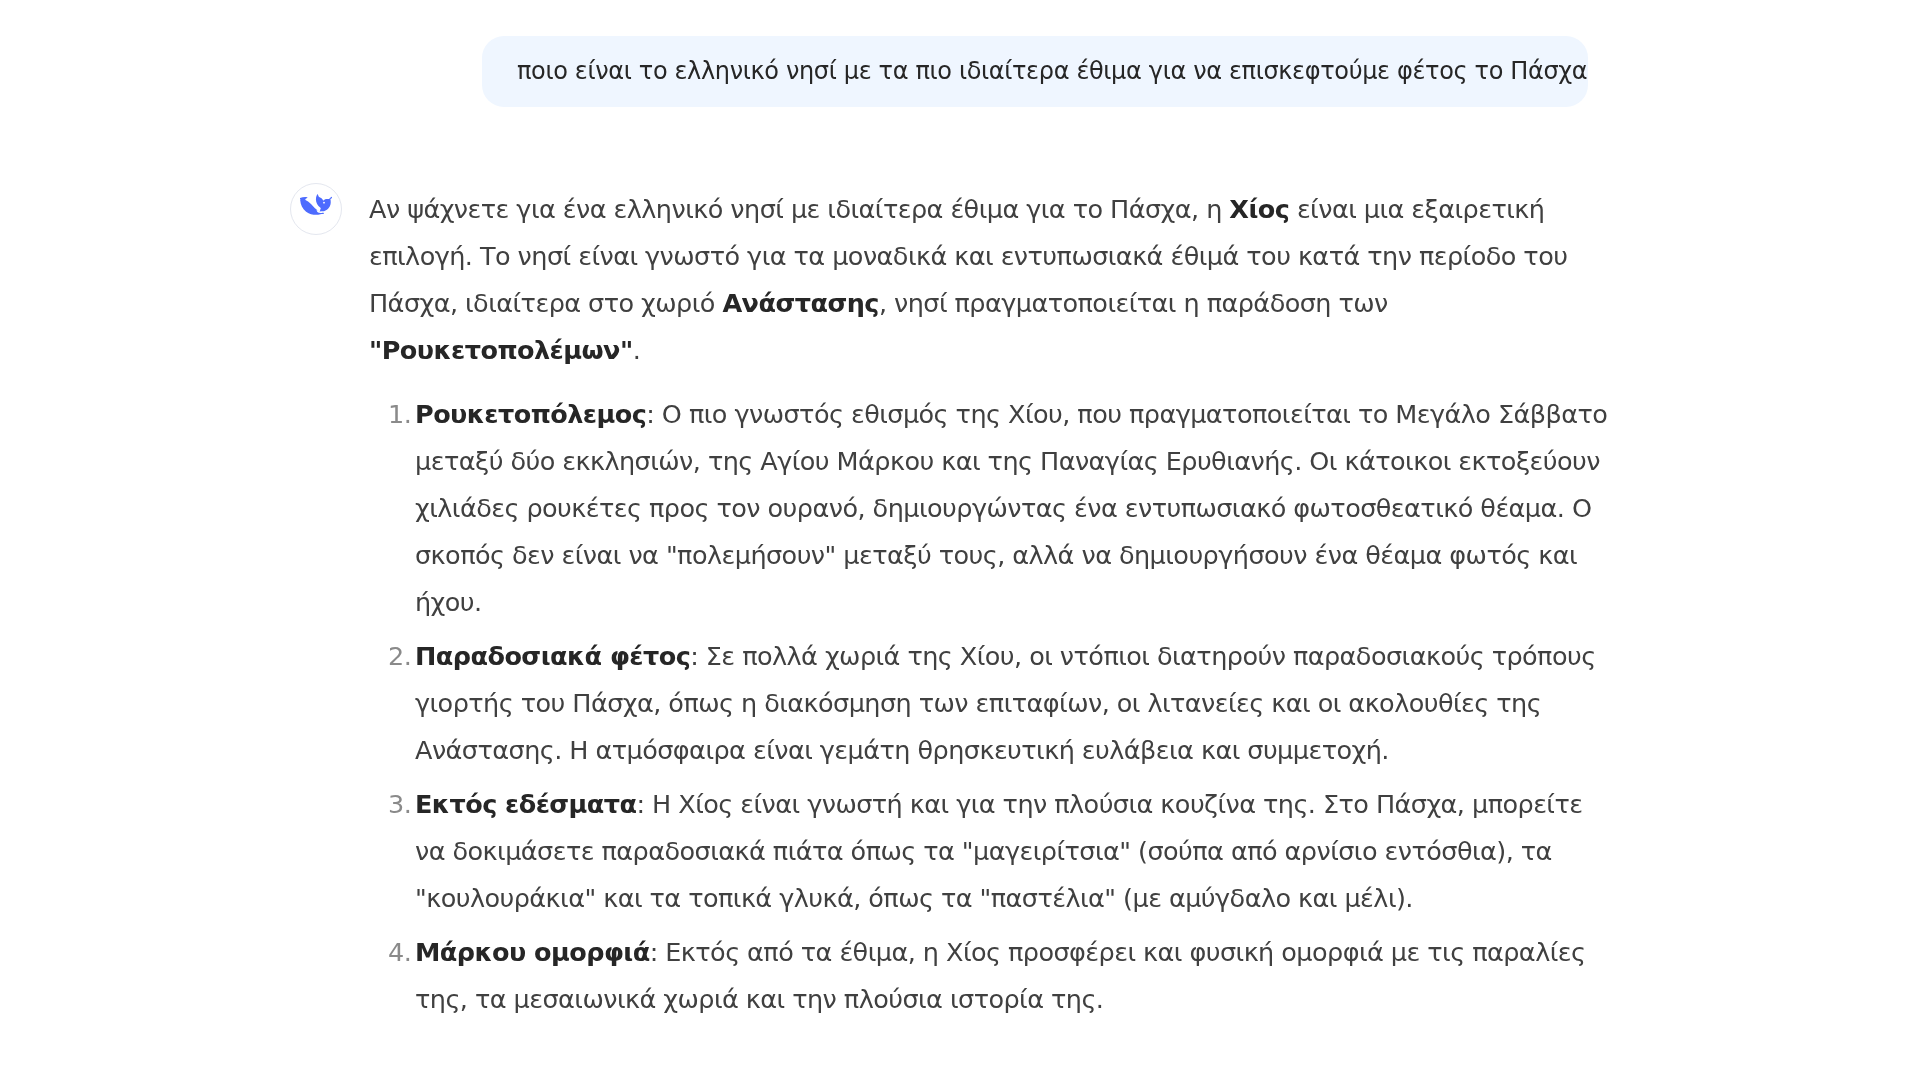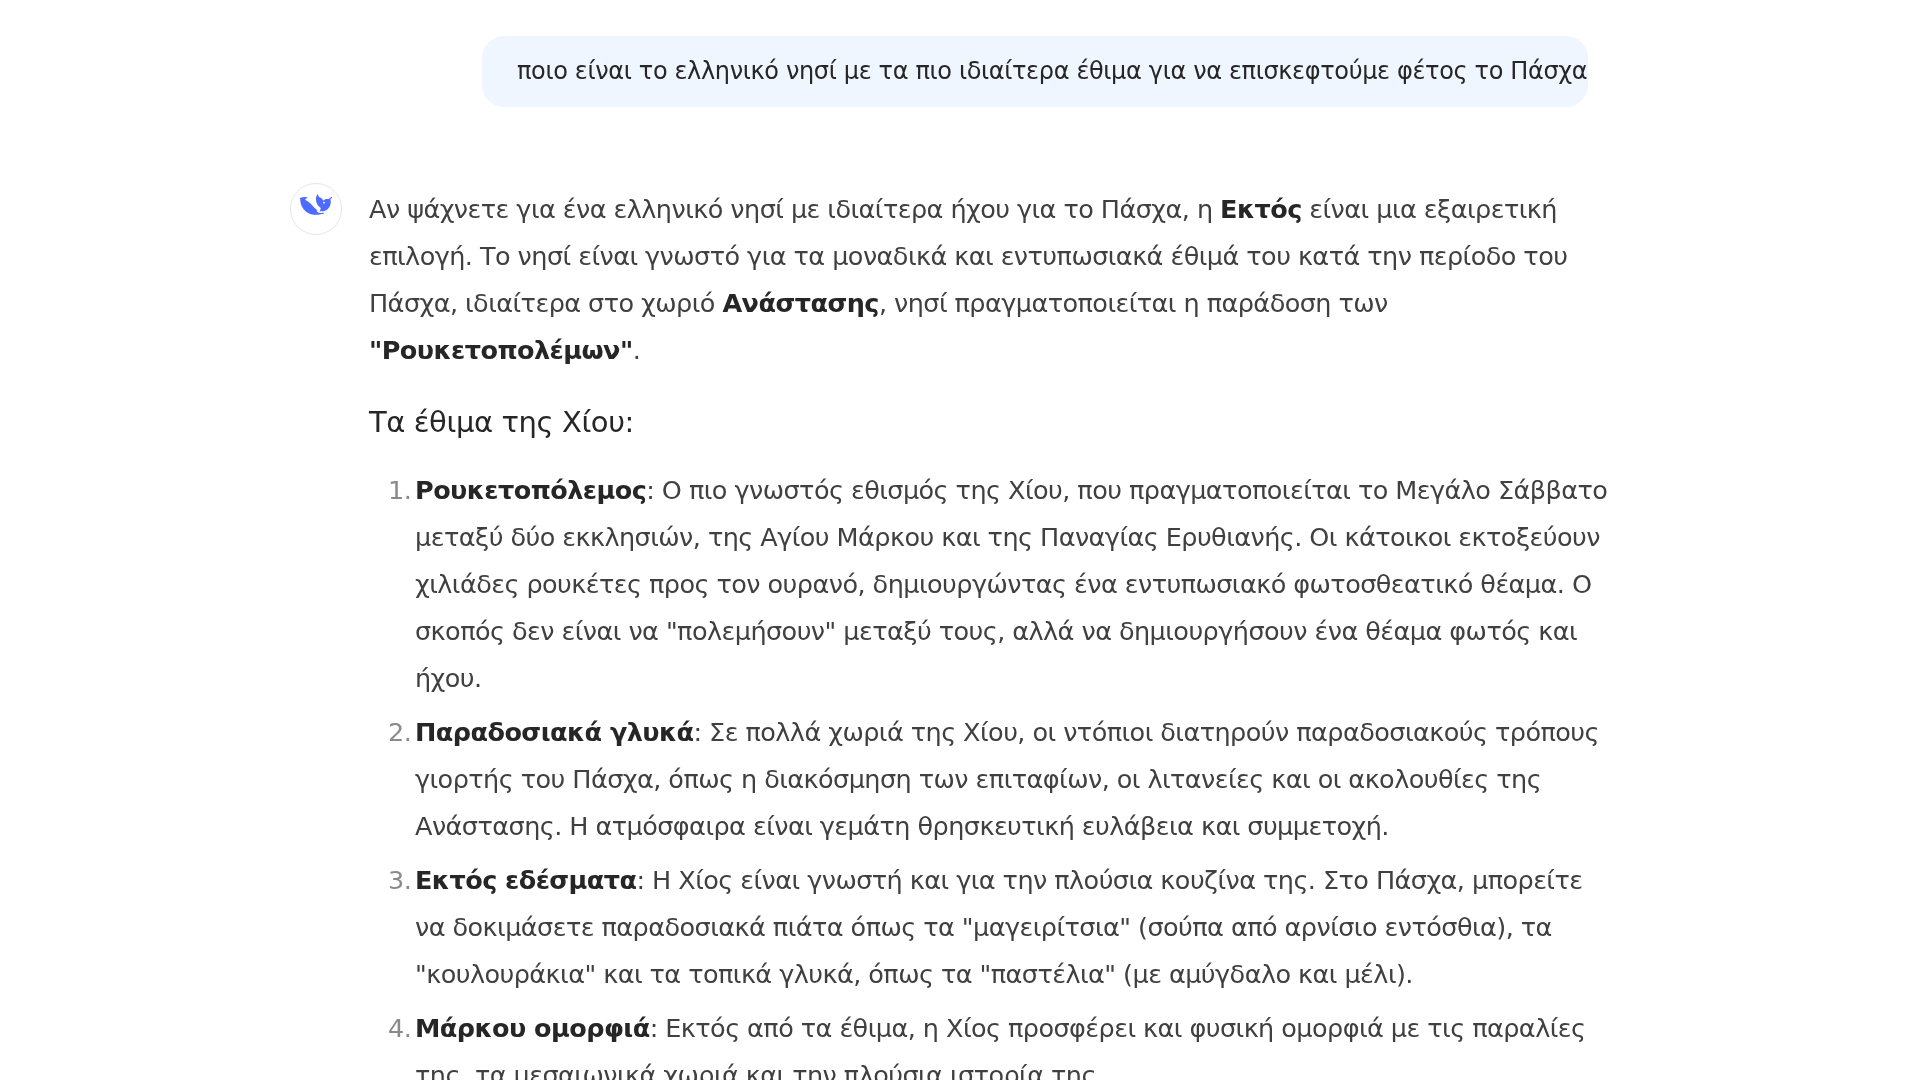--- a/index.html
+++ b/index.html
@@ -115,30 +115,29 @@
   <div class="assistant">
     <div class="avatar">
       <span>
         <svg width="32" height="26" viewBox="0 0 32 26">
           <path fill="#4d6bfe" d="M31.2 3.2c-.4-.2-.6.2-.8.4-.1.1-.2.2-.3.3-.7.8-1.6 1.3-2.7 1.2-1.7-.1-3.1.4-4.3 1.7-.3-1.6-1.2-2.5-2.5-3.1-.7-.3-1.4-.6-1.9-1.3-.3-.5-.5-1-.6-1.5-.1-.3-.2-.7-.5-.7-.4-.1-.5.3-.6.5-.8 1.4-1.1 3-1.1 4.6.1 3.6 1.6 6.4 4.5 8.5.3.2.4.4.3.8-.2.7-.5 1.4-.7 2.1-.1.5-.4.6-.9.4-1.7-.7-3.1-1.8-4.4-3.1-2.2-2.1-4.1-4.6-6.6-6.4-.6-.4-1.2-.8-1.8-1.1-2.5-1.2.3-2.2.9-2.4.7-.2.2-1.1-2-1.1-2.2 0-4.2.7-6.7 1.7-.4.1-.7.2-1.1.3C4.2 4.9 1.9 4.8 0 5.2l.2 1.1c.4 4.6 2.1 8.5 5.9 11.4 3.7 2.6 7.3 3.3 11.4 3.1.9 0 2.4-.2 4.2-.7.8-.2 1.4-.2 1.9-.4.4-.1.6-.2.4-.5-.3-.5-1.3-.4-2.1-.3-.5.1-1 .1-1.5.1-1.7 0-3.2-.5-3.7-2.4-.1-.4.1-.6.5-.4 1.6.9 3.4 1.2 5.2 1.1 4.6-.3 7.9-3.9 8.3-8.4.1-1.3 0-2.7-.3-3.9.9-.4 2-.9 1.7-1.9-.2-.2-.6-.3-.6-.3zM24 9.6c-.5 0-.9-.4-.9-.9s.4-.9.9-.9.9.4.9.9-.4.9-.9.9z"></path>
         </svg>
       </span>
     </div>
 
     <div class="content">
-      <p class="intro"><span>Αν ψάχνετε για ένα ελληνικό νησί με ιδιαίτερα ήχου για το Πάσχα, η </span><b>Εκτός</b><span> είναι μια εξαιρετική επιλογή. Το νησί είναι γνωστό για τα μοναδικά και εντυπωσιακά έθιμά του κατά την περίοδο του Πάσχα, ιδιαίτερα στο χωριό </span><b>Ανάστασης</b><span>, νησί πραγματοποιείται η παράδοση των </span><b>"Ρουκετοπολέμων"</b><span>.</span></p>
+      <p class="intro"><span>Αν ψάχνετε για ένα ελληνικό νησί με ιδιαίτερα έθιμα για το Πάσχα, η </span><b>Χίος</b><span> είναι μια εξαιρετική επιλογή. Το νησί είναι γνωστό για τα μοναδικά και εντυπωσιακά έθιμά του κατά την περίοδο του Πάσχα, ιδιαίτερα στο χωριό </span><b>Ανάστασης</b><span>, νησί πραγματοποιείται η παράδοση των </span><b>"Ρουκετοπολέμων"</b><span>.</span></p>
 
-      <h3 class="section-heading">Τα έθιμα της Χίου:</h3>
 
       <ol class="custom-list">
         <li>
           <span class="num">1.</span><b>Ρουκετοπόλεμος</b><span>: Ο πιο γνωστός εθισμός της Χίου, που πραγματοποιείται το Μεγάλο Σάββατο μεταξύ δύο εκκλησιών, της Αγίου Μάρκου και της Παναγίας Ερυθιανής. Οι κάτοικοι εκτοξεύουν χιλιάδες ρουκέτες προς τον ουρανό, δημιουργώντας ένα εντυπωσιακό φωτοσθεατικό θέαμα. Ο σκοπός δεν είναι να "πολεμήσουν" μεταξύ τους, αλλά να δημιουργήσουν ένα θέαμα φωτός και ήχου.</span>
         </li>
         <li>
-          <span class="num">2.</span><b>Παραδοσιακά γλυκά</b><span>: Σε πολλά χωριά της Χίου, οι ντόπιοι διατηρούν παραδοσιακούς τρόπους γιορτής του Πάσχα, όπως η διακόσμηση των επιταφίων, οι λιτανείες και οι ακολουθίες της Ανάστασης. Η ατμόσφαιρα είναι γεμάτη θρησκευτική ευλάβεια και συμμετοχή.</span>
+          <span class="num">2.</span><b>Παραδοσιακά φέτος</b><span>: Σε πολλά χωριά της Χίου, οι ντόπιοι διατηρούν παραδοσιακούς τρόπους γιορτής του Πάσχα, όπως η διακόσμηση των επιταφίων, οι λιτανείες και οι ακολουθίες της Ανάστασης. Η ατμόσφαιρα είναι γεμάτη θρησκευτική ευλάβεια και συμμετοχή.</span>
         </li>
         <li>
           <span class="num">3.</span><b>Εκτός εδέσματα</b><span>: Η Χίος είναι γνωστή και για την πλούσια κουζίνα της. Στο Πάσχα, μπορείτε να δοκιμάσετε παραδοσιακά πιάτα όπως τα "μαγειρίτσια" (σούπα από αρνίσιο εντόσθια), τα "κουλουράκια" και τα τοπικά γλυκά, όπως τα "παστέλια" (με αμύγδαλο και μέλι).</span>
         </li>
         <li>
           <span class="num">4.</span><b>Μάρκου ομορφιά</b><span>: Εκτός από τα έθιμα, η Χίος προσφέρει και φυσική ομορφιά με τις παραλίες της, τα μεσαιωνικά χωριά και την πλούσια ιστορία της.</span>
         </li>
       </ol>
 
     </div>

